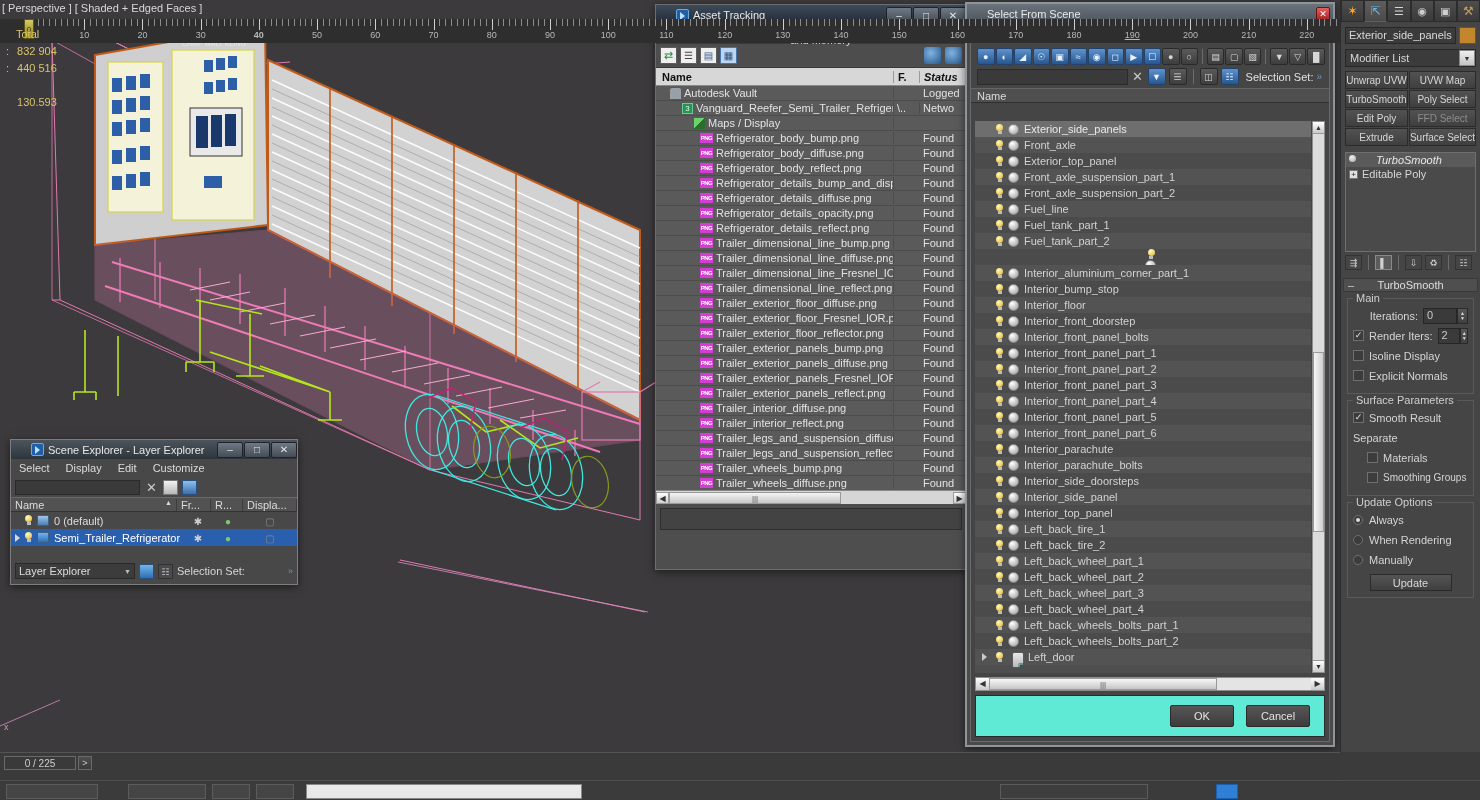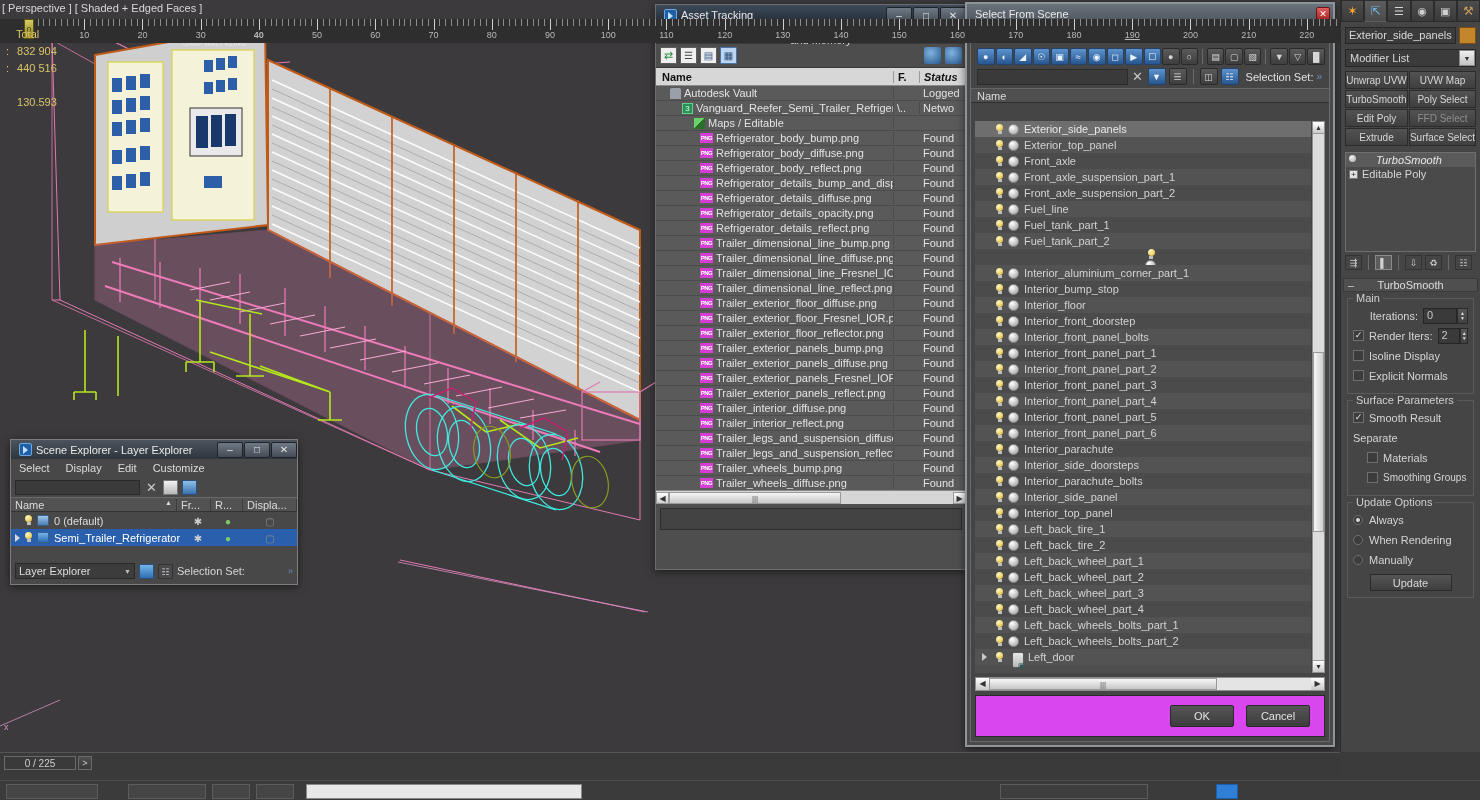--- a/index.html
+++ b/index.html
@@ -30,21 +30,21 @@
 
   
   .win {
     position:absolute; background:#4a4a4a;
     border:1px solid #2a2a2a;
     box-shadow:0 2px 8px rgba(0,0,0,.5);
   }
   .win-title {
     height:20px; display:flex; align-items:center;
     background:linear-gradient(#5b6570,#3d444c);
-    padding-left:8px; color:#e8e8e8; font-size:11px;
+    padding-left:20px; color:#e8e8e8; font-size:11px;
   }
   .win-title .tbtns{ margin-left:auto; display:flex; }
   .tbtn {
     width:26px; height:16px; margin-left:1px;
     background:linear-gradient(#6e7985,#454c55);
     border:1px solid #20242a; border-radius:2px;
     display:flex; align-items:center; justify-content:center;
     color:#e6e6e6; font-size:10px;
   }
   .menubar { display:flex; height:19px; align-items:center; font-size:11px;}
@@ -199,21 +199,21 @@
   #sfs-hscroll{
     position:absolute; left:4px; right:4px; bottom:50px; height:14px;
     background:#e4e4e4; border:1px solid #8e8e8e; display:flex; align-items:center;
   }
   #sfs-hscroll .ar{width:13px;height:12px;text-align:center;line-height:12px;
     font-size:8px;color:#333;background:linear-gradient(#fff,#cacaca);}
   #sfs-hscroll .th{height:12px;background:linear-gradient(#f8f8f8,#c6c6c6);
     border:1px solid #9a9a9a;text-align:center;font-size:8px;color:#555;line-height:11px;}
   #sfs-footer{
     position:absolute; left:4px; right:4px; bottom:4px; height:42px;
-    background:#d946ef; border:1px solid #2b2b2b;
+    background:#5eead4; border:1px solid #2b2b2b;
     display:flex; align-items:center; justify-content:flex-end; padding-right:14px; gap:12px;
   }
   .dlg-btn{
     width:64px;height:22px; background:linear-gradient(#565656,#3c3c3c);
     border:1px solid #2a2a2a; border-radius:2px; color:#e2e2e2;
     font-size:11px; display:flex; align-items:center; justify-content:center;
   }
 
   
   #scx{
@@ -605,21 +605,21 @@
         <div class="n">
           <span class="ico-max">3</span>
           <span>Vanguard_Reefer_Semi_Trailer_Refrigerator_vr...</span>
         </div>
         <div class="f">\..</div>
         <div class="s">Netwo</div>
       </div>
       <div class="at-row">
         <div class="n">
           <span class="ico-maps"></span>
-          <span>Maps / Editable</span>
+          <span>Maps / Display</span>
         </div>
         <div class="f"></div>
         <div class="s"></div>
       </div>
       <div class="at-row">
         <div class="n">
           <span class="ico-png">PNG</span>
           <span>Refrigerator_body_bump.png</span>
         </div>
         <div class="f"></div>
@@ -866,30 +866,30 @@
     <div id="sfs-namehdr">Name</div>
     <div id="sfs-list">
         <div class="sf-row sel" style="position: relative;">
           <span class="bulb"></span>
           <span class="sph"></span>
           <span>Exterior_side_panels</span>
         </div>
         <div class="sf-row" style="position: relative;">
           <span class="bulb"></span>
           <span class="sph"></span>
+          <span>Front_axle</span>
+        </div>
+        <div class="sf-row" style="position: relative;">
+          <span class="bulb"></span>
+          <span class="sph"></span>
           <span>Exterior_top_panel</span>
         </div>
         <div class="sf-row" style="position: relative;">
           <span class="bulb"></span>
           <span class="sph"></span>
-          <span>Front_axle</span>
-        </div>
-        <div class="sf-row" style="position: relative;">
-          <span class="bulb"></span>
-          <span class="sph"></span>
           <span>Front_axle_suspension_part_1</span>
         </div>
         <div class="sf-row" style="position: relative;">
           <span class="bulb"></span>
           <span class="sph"></span>
           <span>Front_axle_suspension_part_2</span>
         </div>
         <div class="sf-row" style="position: relative;">
           <span class="bulb"></span>
           <span class="sph"></span>
@@ -966,26 +966,26 @@
           <span>Interior_front_panel_part_6</span>
         </div>
         <div class="sf-row" style="position: relative;">
           <span class="bulb"></span>
           <span class="sph"></span>
           <span>Interior_parachute</span>
         </div>
         <div class="sf-row" style="position: relative;">
           <span class="bulb"></span>
           <span class="sph"></span>
+          <span>Interior_parachute_bolts</span>
+        </div>
+        <div class="sf-row" style="position: relative;">
+          <span class="bulb"></span>
+          <span class="sph"></span>
           <span>Interior_side_doorsteps</span>
-        </div>
-        <div class="sf-row" style="position: relative;">
-          <span class="bulb"></span>
-          <span class="sph"></span>
-          <span>Interior_parachute_bolts</span>
         </div>
         <div class="sf-row" style="position: relative;">
           <span class="bulb"></span>
           <span class="sph"></span>
           <span>Interior_side_panel</span>
         </div>
         <div class="sf-row" style="position: relative;">
           <span class="bulb"></span>
           <span class="sph"></span>
           <span>Interior_top_panel</span>

